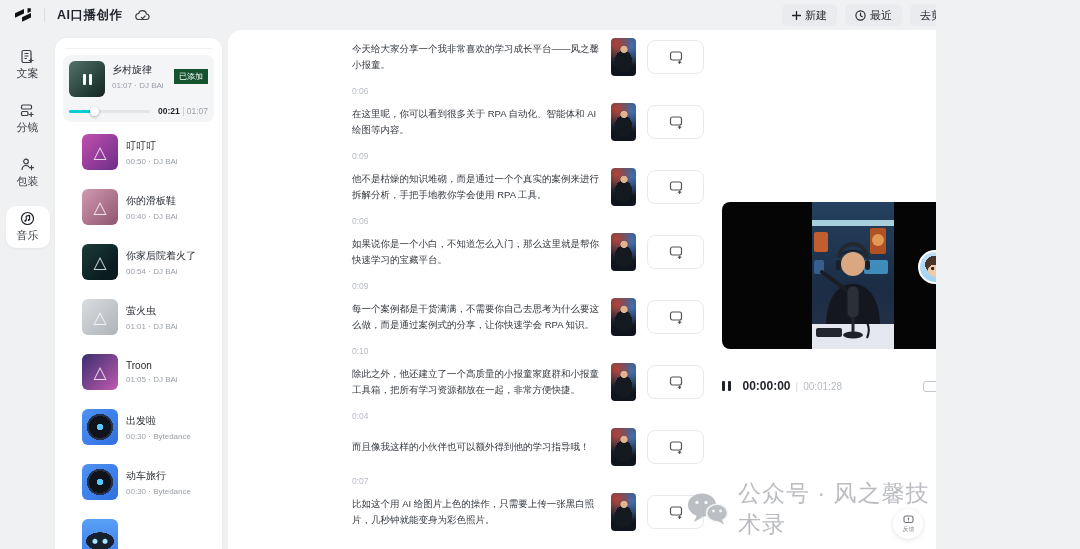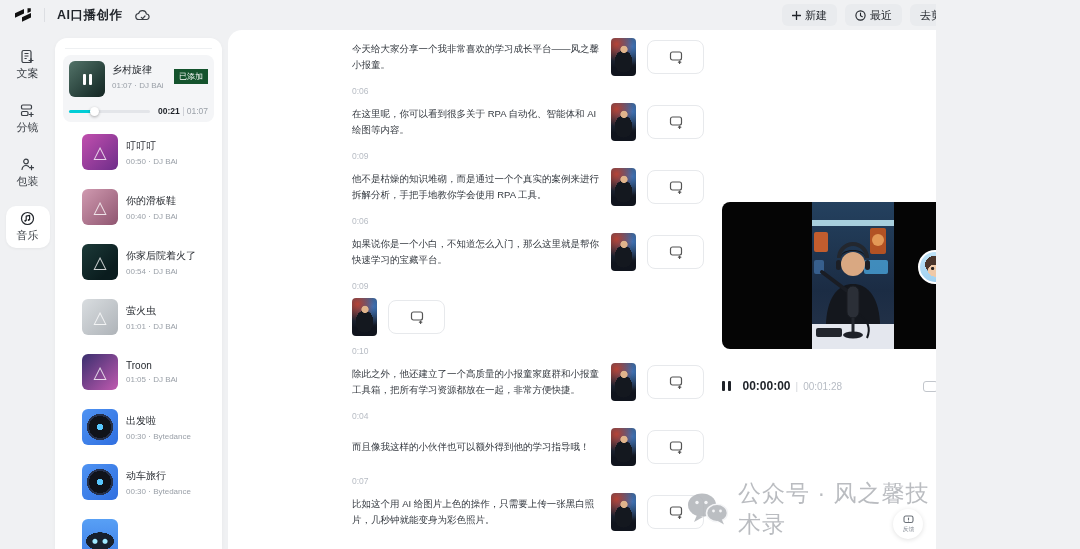--- a/index.html
+++ b/index.html
@@ -333,20 +333,21 @@
                 <rect x="1.5" y="2" width="11" height="8" rx="2"></rect>
                 <path d="M10.6 11v2.4M9.4 12.2h2.4" stroke-linecap="round"></path>
               </svg>
             </button>
         </div>
       </div>
 
       <div class="t-row">
         <div class="t-ts">0:09</div>
         <div class="t-body">
+          <div class="t-text">每一个案例都是干货满满，不需要你自己去思考为什么要这么做，而是通过案例式的分享，让你快速学会 RPA 知识。</div>
           <div class="port-thumb"></div>
           <button class="t-btn">
               <svg width="14" height="14" viewBox="0 0 14 14" fill="none" stroke="#555" stroke-width="1.2">
                 <rect x="1.5" y="2" width="11" height="8" rx="2"></rect>
                 <path d="M10.6 11v2.4M9.4 12.2h2.4" stroke-linecap="round"></path>
               </svg>
             </button>
         </div>
       </div>
 

